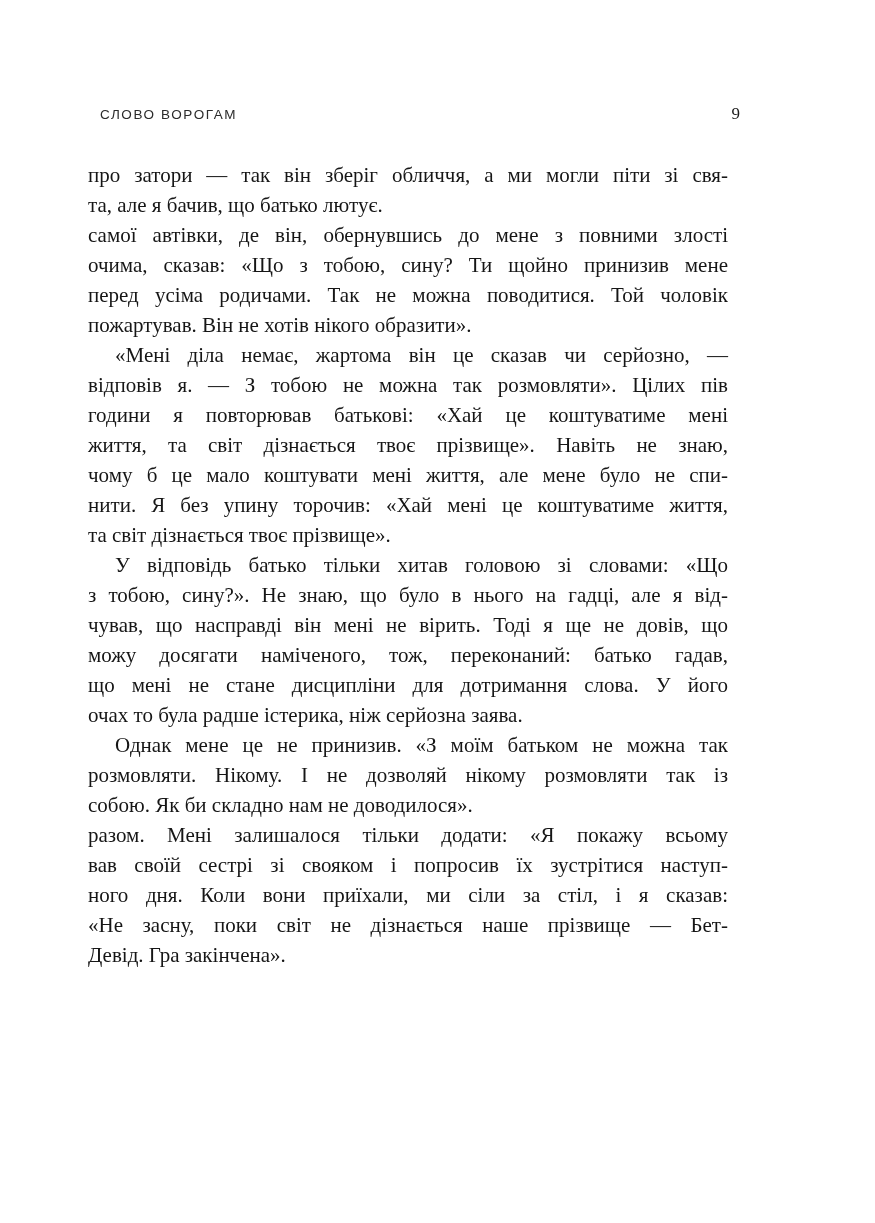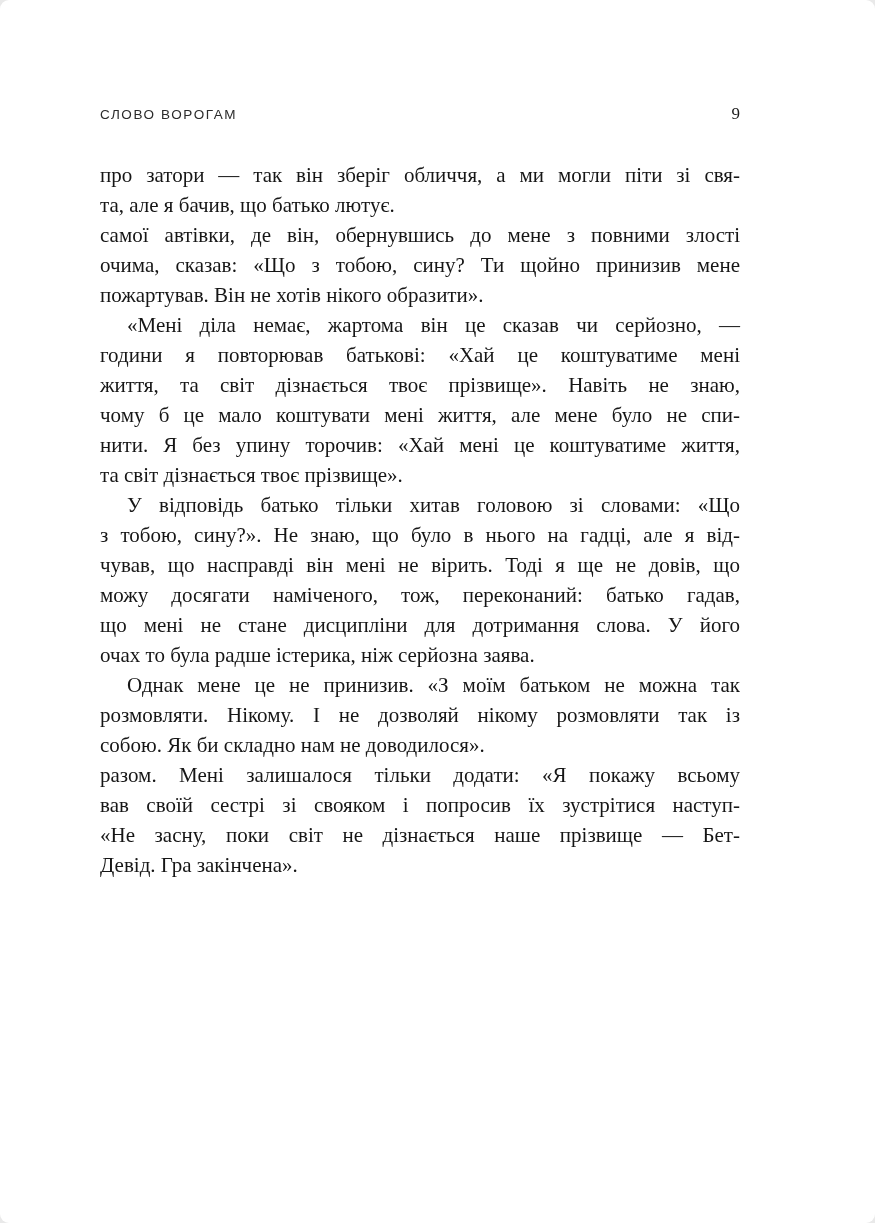--- a/index.html
+++ b/index.html
@@ -9,21 +9,20 @@
   }
   .page {
     position: relative;
     width: 875px;
     height: 1223px;
     margin: 0 auto;
     background: #ffffff;
     color: #161616;
     font-family: "Liberation Serif", "DejaVu Serif", serif;
     overflow: hidden;
-    border-radius: 9px;
   }
   .running-header {
     position: absolute;
     top: 104px;
     left: 100px;
     right: 135px;
     display: flex;
     justify-content: space-between;
     align-items: baseline;
   }
@@ -36,21 +35,21 @@
     text-transform: uppercase;
   }
   .page-number {
     font-family: "Liberation Serif", "DejaVu Serif", serif;
     font-size: 17px;
     color: #1d1d1d;
   }
   .page-body {
     position: absolute;
     top: 160px;
-    left: 100px;
+    left: 88px;
     width: 640px;
   }
   .paragraph {
     margin: 0;
     padding: 0;
   }
   .line {
     font-size: 21px;
     line-height: 30px;
     text-align: justify;
@@ -75,24 +74,26 @@
     <span class="page-number">9</span>
   </div>
   <div class="page-body">
       <div class="paragraph">
         <div class="line">про затори — так він зберіг обличчя, а ми могли піти зі свя-</div>
         <div class="line last">та, але я бачив, що батько лютує.</div>
       </div>
       <div class="paragraph">
         <div class="line">самої автівки, де він, обернувшись до мене з повними злості</div>
         <div class="line">очима, сказав: «Що з тобою, сину? Ти щойно принизив мене</div>
+        <div class="line">перед усіма родичами. Так не можна поводитися. Той чоловік</div>
         <div class="line last">пожартував. Він не хотів нікого образити».</div>
       </div>
       <div class="paragraph">
         <div class="line first-indent">«Мені діла немає, жартома він це сказав чи серйозно, —</div>
+        <div class="line">відповів я. — З тобою не можна так розмовляти». Цілих пів</div>
         <div class="line">години я повторював батькові: «Хай це коштуватиме мені</div>
         <div class="line">життя, та світ дізнається твоє прізвище». Навіть не знаю,</div>
         <div class="line">чому б це мало коштувати мені життя, але мене було не спи-</div>
         <div class="line">нити. Я без упину торочив: «Хай мені це коштуватиме життя,</div>
         <div class="line last">та світ дізнається твоє прізвище».</div>
       </div>
       <div class="paragraph">
         <div class="line first-indent">У відповідь батько тільки хитав головою зі словами: «Що</div>
         <div class="line">з тобою, сину?». Не знаю, що було в нього на гадці, але я від-</div>
         <div class="line">чував, що насправді він мені не вірить. Тоді я ще не довів, що</div>
@@ -101,17 +102,18 @@
         <div class="line last">очах то була радше істерика, ніж серйозна заява.</div>
       </div>
       <div class="paragraph">
         <div class="line first-indent">Однак мене це не принизив. «З моїм батьком не можна так</div>
         <div class="line">розмовляти. Нікому. І не дозволяй нікому розмовляти так із</div>
         <div class="line last">собою. Як би складно нам не доводилося».</div>
       </div>
       <div class="paragraph">
         <div class="line">разом. Мені залишалося тільки додати: «Я покажу всьому</div>
         <div class="line">вав своїй сестрі зі свояком і попросив їх зустрітися наступ-</div>
+        <div class="line">ного дня. Коли вони приїхали, ми сіли за стіл, і я сказав:</div>
         <div class="line">«Не засну, поки світ не дізнається наше прізвище — Бет-</div>
         <div class="line last">Девід. Гра закінчена».</div>
       </div>
     </div>
 </div>
 
 </body></html>

